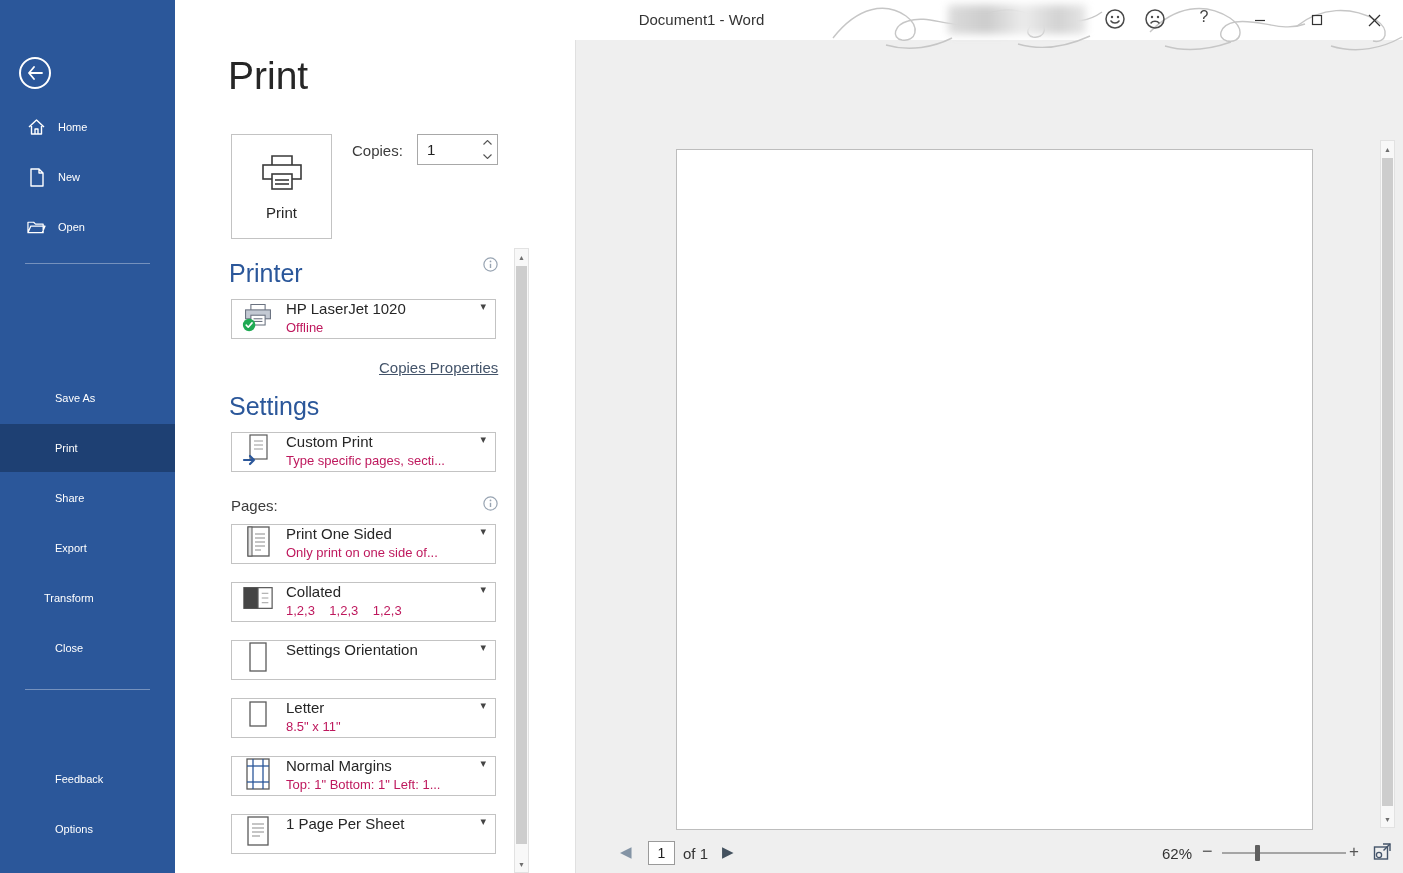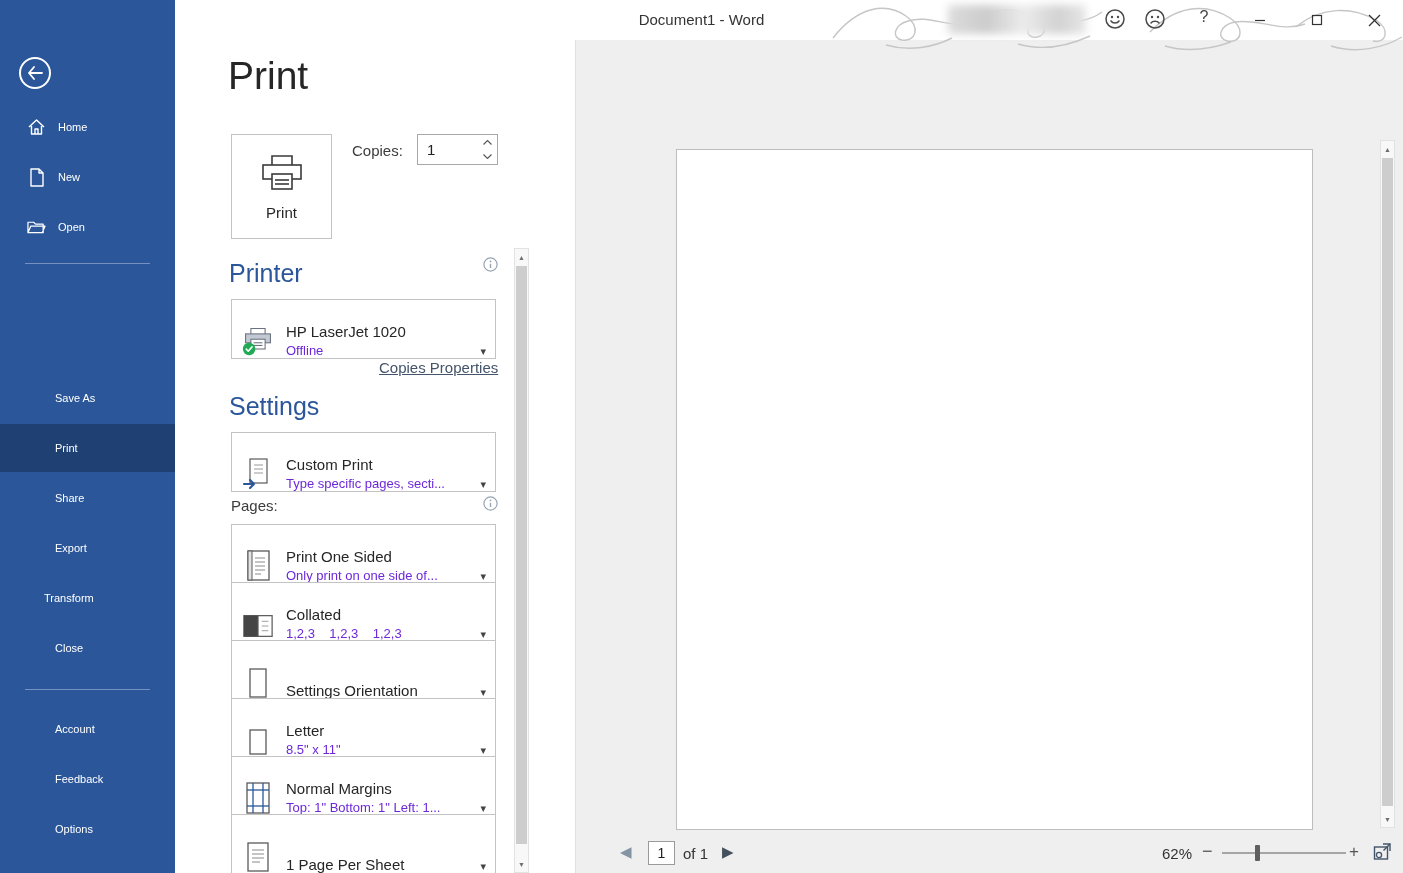--- a/index.html
+++ b/index.html
@@ -40,26 +40,26 @@
   .copies-label { position:absolute; left:352px; top:142px; font-size:15px; color:#3c3c3c; z-index:4; }
   .copies-spin { position:absolute; left:417px; top:134px; width:81px; height:31px; border:1px solid #a8a8a8;
                  background:#fff; z-index:4; }
   .copies-value { position:absolute; left:9px; top:6px; font-size:15px; color:#222; }
   .spin-col { position:absolute; right:2px; top:0; width:15px; height:100%; display:flex; flex-direction:column; }
   .spin-btn { flex:1; display:flex; align-items:center; justify-content:center; cursor:pointer; }
 
   .h2 { position:absolute; left:229px; font-size:25px; font-weight:300; color:#2b579a; z-index:4; }
   .info-icon { position:absolute; width:15px; height:15px; z-index:4; cursor:pointer; }
 
-  .dd { position:absolute; left:231px; width:265px; height:60px; border:1px solid #c3c3c3; background:#fff;
-        display:flex; align-items:flex-end; cursor:pointer; z-index:4; }
+  .dd { position:absolute; left:231px; width:265px; height:40px; border:1px solid #c3c3c3; background:#fff;
+        display:flex; align-items:flex-start; cursor:pointer; z-index:4; }
   .dd-icon { width:32px; margin-left:10px; margin-right:12px; display:flex; justify-content:center; align-items:center; }
   .dd-body { flex:1; min-width:0; overflow:hidden; }
   .dd-title { font-size:15px; color:#262626; white-space:nowrap; }
-  .dd-sub { font-size:13px; color:#6d28d9; white-space:pre; margin-top:3px; }
+  .dd-sub { font-size:13px; color:#be185d; white-space:pre; margin-top:3px; }
   .dd-arrow { margin-right:9px; margin-left:4px; color:#444; font-size:11px; flex:none; }
 
   .printer-props { position:absolute; left:379px; top:359px; font-size:15px; color:#44546a;
                    text-decoration:underline; cursor:pointer; z-index:4; }
 
   .pages-label { position:absolute; left:231px; top:497px; font-size:15px; color:#3c3c3c; z-index:4; }
   .pages-input { position:absolute; left:290px; top:490px; width:188px; height:29px; border:1px solid #5e9ed6;
                  background:#ef4444; display:flex; align-items:center; padding-left:3px; z-index:4; cursor:text;margin-top:36px; }
   .pages-selected { background:#92c2ea; font-size:14px; color:#14141a; padding:2px 1px; }
 
@@ -192,23 +192,20 @@
       </div>
     <div class="nav-item plain" style="top:574px;padding-left:44px;">
       <span>Transform</span>
       </div>
     <div class="nav-item plain" style="top:624px;">
       <span>Close</span>
       </div>
 
     <div class="sep" style="top:689px;"></div>
 
-    <div class="nav-item plain" style="top:705px;">
-      <span>Account</span>
-      </div>
     <div class="nav-item plain" style="top:755px;">
       <span>Feedback</span>
       </div>
     <div class="nav-item plain" style="top:805px;">
       <span>Options</span>
       </div>
   </aside>
 
   <h1 class="page-title">Print</h1>
 

